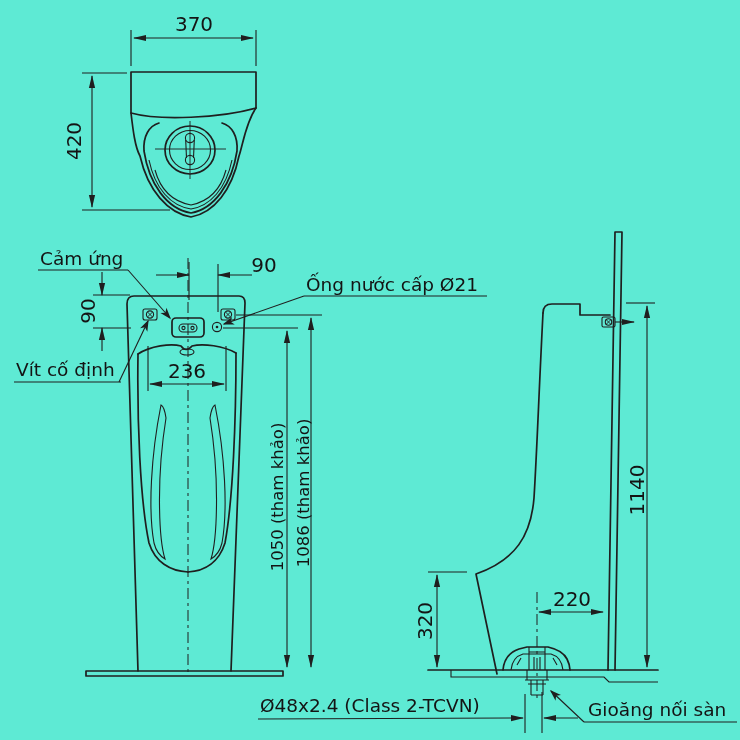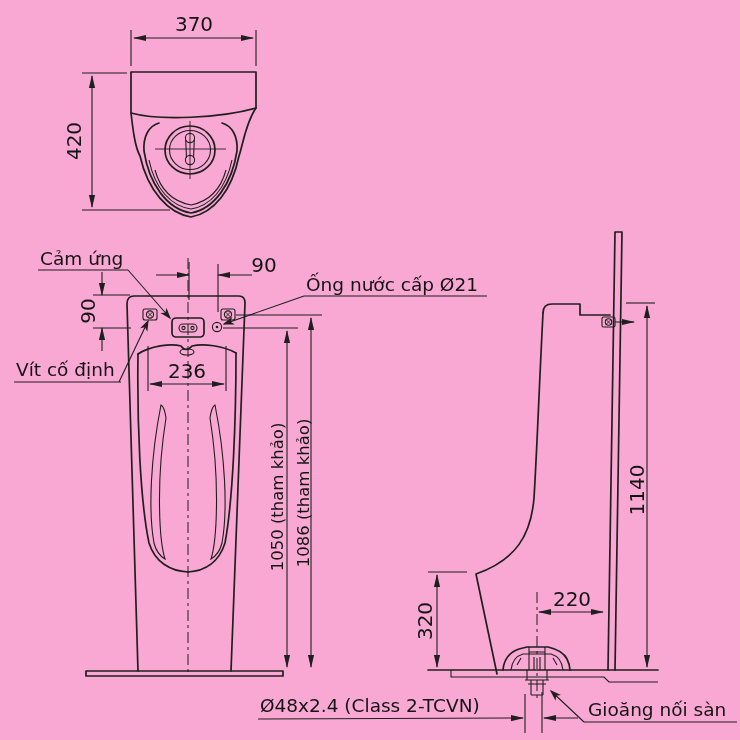--- a/index.html
+++ b/index.html
@@ -1,18 +1,18 @@
 <!DOCTYPE html>
 <html><head>
 <meta charset="utf-8">
 <style>
   html,body{margin:0;padding:0;background:#e8e8e8;}
   .sheet{
     position:relative;width:740px;height:740px;margin:0 auto;
-    background:#f9a8d4;overflow:hidden;
+    background:#5eead4;overflow:hidden;
     font-family:"DejaVu Sans",sans-serif;
   }
   svg{position:absolute;left:0;top:0;}
   .outline{stroke:#1f1f1f;stroke-width:1.7;fill:none;stroke-linejoin:round;stroke-linecap:round;}
   .thin{stroke:#1f1f1f;stroke-width:1.1;fill:none;}
   .dim{stroke:#1f1f1f;stroke-width:1.1;fill:none;}
   .centerline{stroke:#1f1f1f;stroke-width:1;fill:none;stroke-dasharray:11 4 3 4;}
   .crosshair{stroke:#1f1f1f;stroke-width:0.9;fill:none;}
   text{fill:#141414;font-family:"DejaVu Sans",sans-serif;}
   .dimtext{font-size:20px;}

